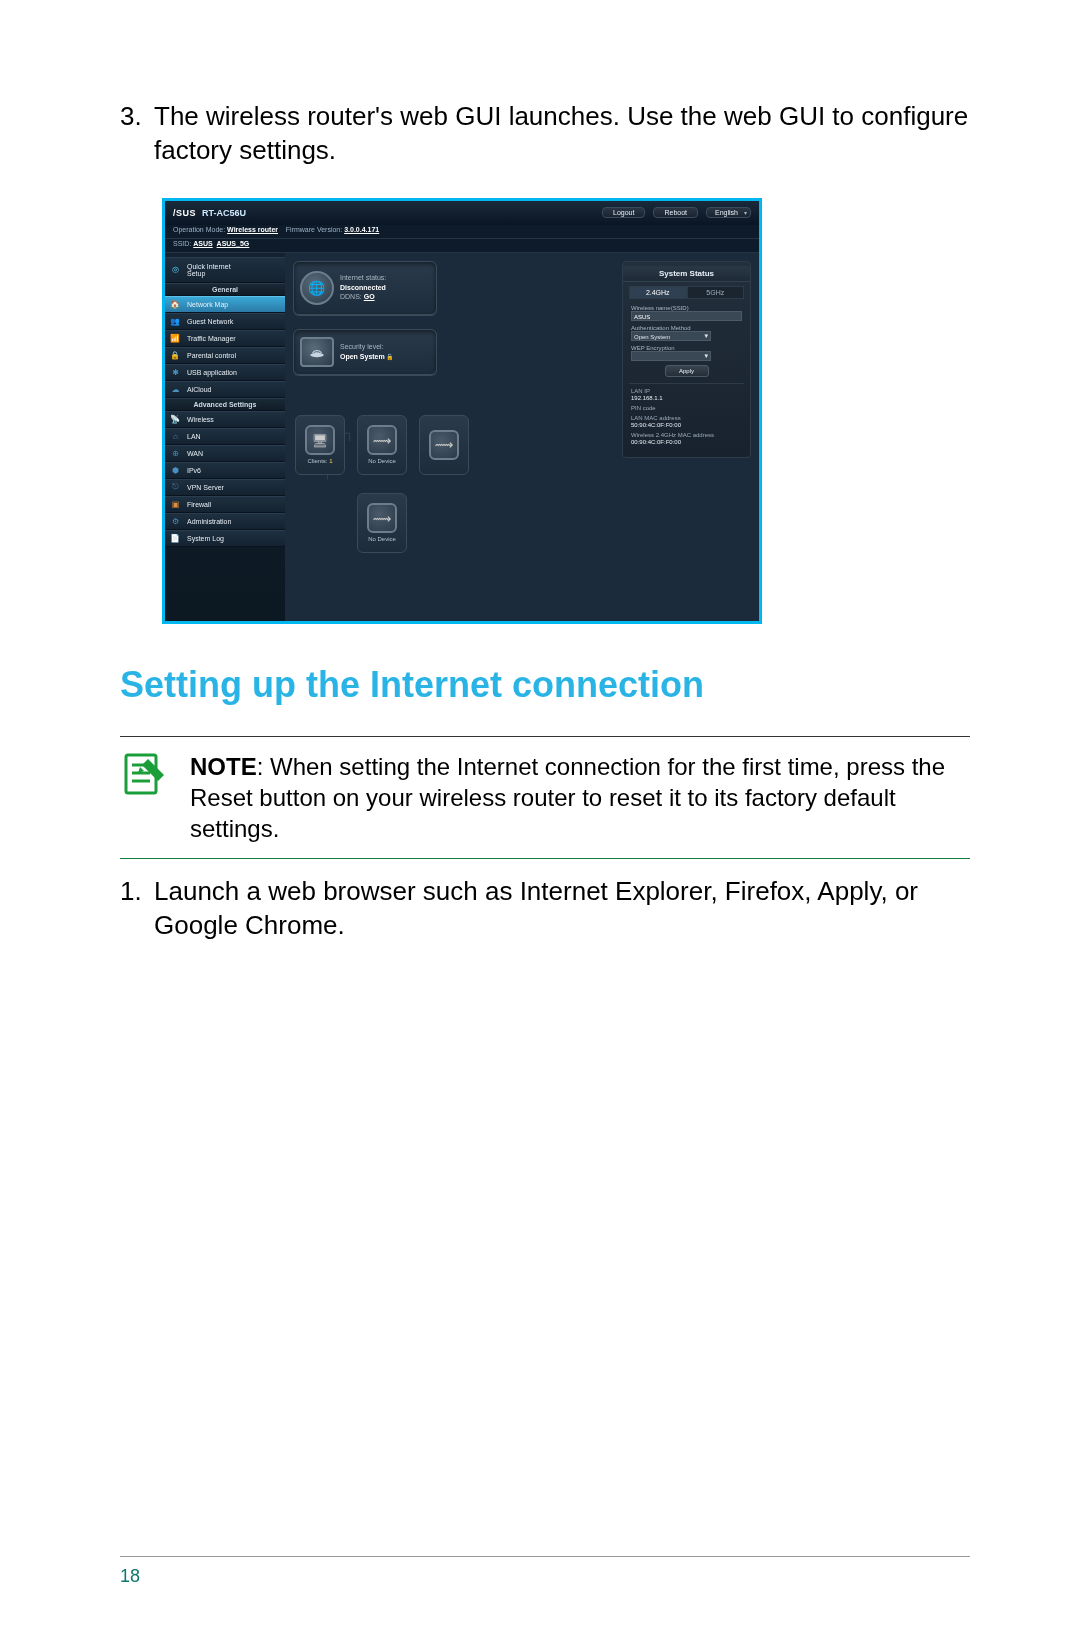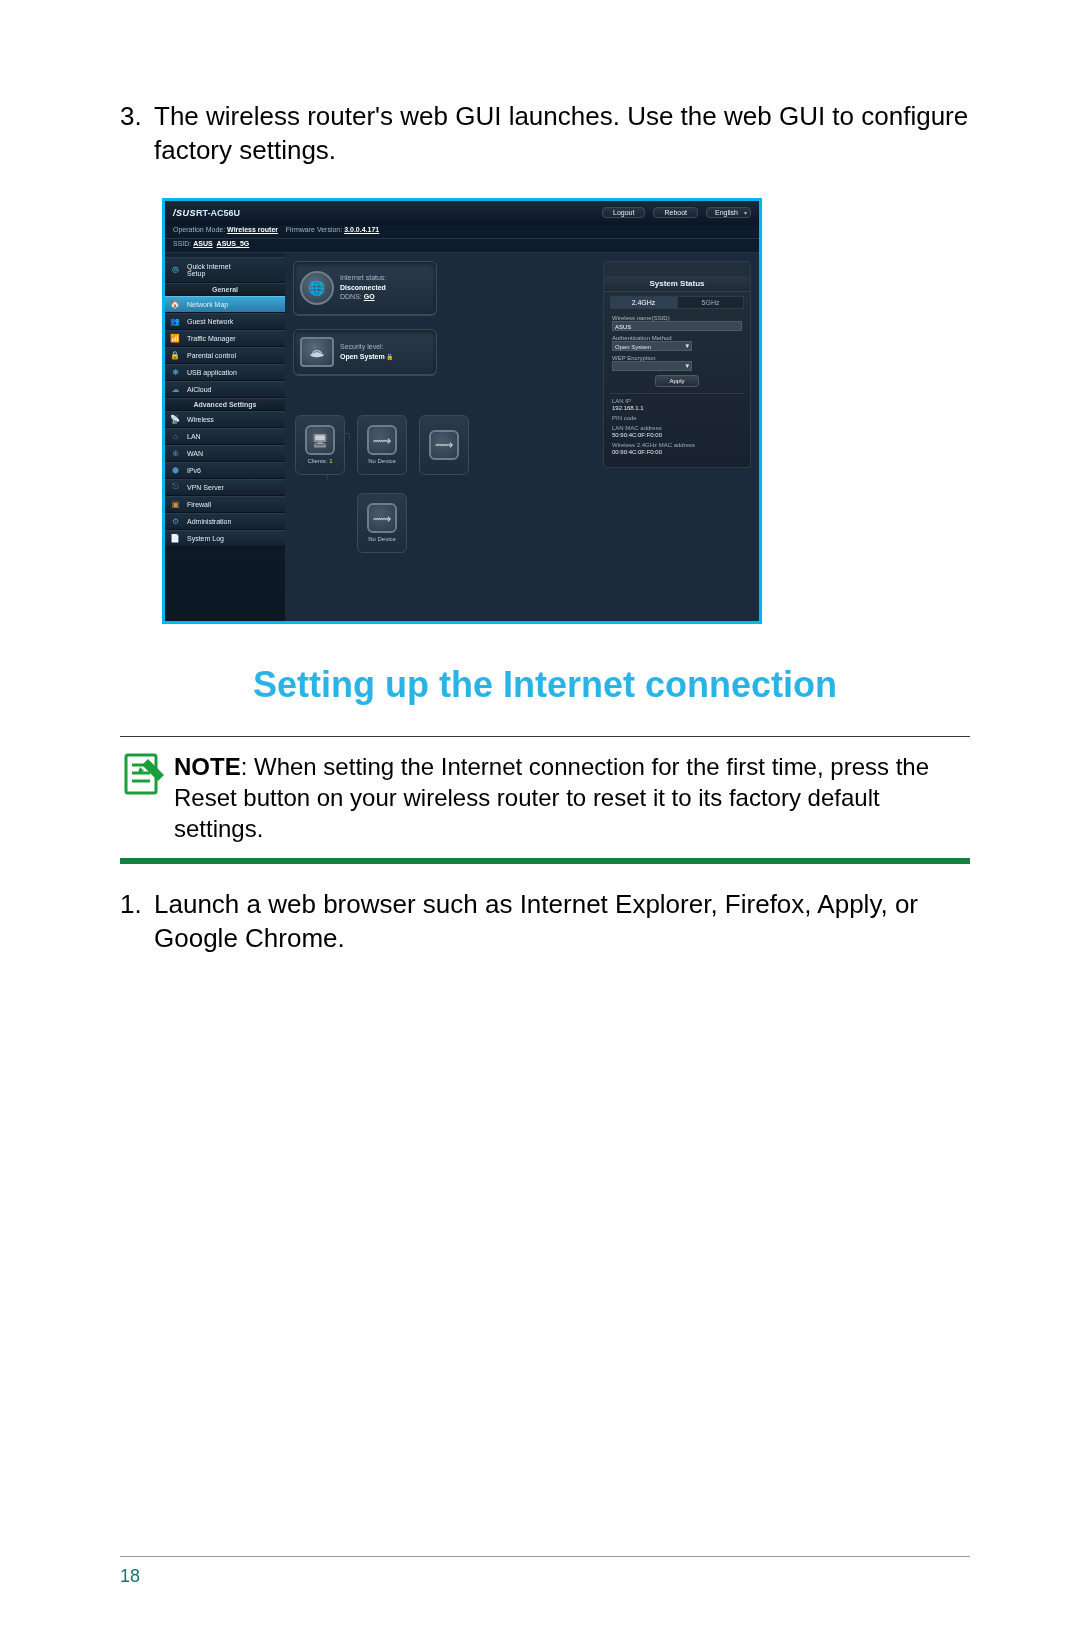--- a/index.html
+++ b/index.html
@@ -32,21 +32,21 @@
   }
   .topbar {
     background: linear-gradient(#1a2a3a,#0a1524);
     height: 24px;
     display: flex;
     align-items: center;
     padding: 0 8px;
     color: #fff;
     font-size: 8px;
   }
-  .logo { color:#fff; font-style: italic; font-weight:bold; font-size:9px; letter-spacing:0.5px; }
+  .logo { color:#fff; font-weight:bold; font-size:9px; letter-spacing:0.5px; margin-right:6px;}
   .model { color:#cfe9ff; font-size:9px; font-weight:600; }
   .btns { margin-left:auto; display:flex; gap:8px; align-items:center;}
   .pillbtn { background: linear-gradient(#2a3544,#1a2430); border:1px solid #394b5c; border-radius:4px; padding:1px 10px; font-size:7px; color:#e2eef8;}
   .langbtn { background: linear-gradient(#2a3544,#1a2430); border:1px solid #394b5c; border-radius:4px; padding:1px 12px 1px 8px; font-size:7px; color:#e2eef8; position:relative;}
   .langbtn:after{content:"\25BE"; position:absolute; right:3px; top:1px; font-size:6px; color:#9bb;}
   .infobar { background:#0d1b2a; height:14px; padding:1px 8px; font-size:7px; color:#9fb2c4; border-bottom:1px solid #263544;}
   .infobar .white{color:#fff; font-weight:600;}
   .infobar .ul{text-decoration:underline;}
 
   .gui-body { display:flex; background:#152534; min-height:368px;}
@@ -75,39 +75,39 @@
   .sec-card { width:144px; height:46px; margin-top:14px; display:flex; align-items:center; gap:6px;}
   .sec-ic{width:34px;height:30px;border-radius:4px;border:2px solid #6d7d8c;background:radial-gradient(circle at 40% 35%, #5a6b7a, #2a3a48);display:flex;align-items:center;justify-content:center;}
   .sec-ic svg{width:18px;height:14px;}
 
   .diagram { margin-top:10px; position:relative; height:160px;}
   .diag-lines{position:absolute; left:0; top:0; width:100%; height:100%; pointer-events:none;}
   .small-card{ position:absolute; width:50px; height:60px; background: linear-gradient(#2a3a4a,#1d2c3b); border:1px solid #3a4a5a; border-radius:6px; display:flex; flex-direction:column; align-items:center; justify-content:center; padding:4px;}
   .sq-ic{width:30px;height:30px;border-radius:6px;border:2px solid #6d7d8c;background:radial-gradient(circle at 40% 35%, #4a5a6a, #2a3a48);display:flex;align-items:center;justify-content:center;color:#ccc;font-size:13px;}
   .sc-lbl{font-size:6px;color:#b7c4d0;margin-top:3px;}
 
-  .status-panel { position:absolute; right:8px; top:8px; width:148px; background:linear-gradient(#232f3c,#18222e); border:1px solid #2e3c4a; border-radius:4px; padding:14px 0 8px 0;}
+  .status-panel { position:absolute; right:8px; top:8px; width:129px; background:linear-gradient(#232f3c,#18222e); border:1px solid #2e3c4a; border-radius:4px; padding:4px 0 8px 0;}
   .sp-title{ text-align:center; background:linear-gradient(#2a3846,#1e2a36); font-size:8px; color:#e8f0f8; font-weight:600; padding:3px 0; border-bottom:1px solid #334250; border-radius:4px 4px 0 0;}
   .tabrow{display:flex; margin:4px 6px 6px 6px; gap:0;}
   .tab{flex:1; text-align:center; font-size:7px; padding:2px 0; background:#1a2530; color:#9fb0c0; border:1px solid #2e3c4a;}
   .tab.act{background:#2e4052; color:#fff;}
   .field{padding:0 8px; margin-bottom:4px;}
   .field .flbl{font-size:6px; color:#aab6c2;}
   .field .inp{background:#3a4754; border:1px solid #4c5a68; height:10px; width:100%; font-size:6px; color:#fff; padding:0 2px; line-height:10px;}
   .field .sel{background:#3a4754; border:1px solid #4c5a68; height:10px; width:80px; font-size:6px; color:#dde6ee; padding:0 2px; position:relative; line-height:10px;}
   .field .sel:after{content:"\25BE"; position:absolute; right:2px; top:-1px; font-size:7px;}
   .applybtn{ background:linear-gradient(#3a4450,#242e38); border:1px solid #4c5a68; border-radius:3px; font-size:6px; color:#eef4fa; padding:2px 10px; margin:4px auto 6px auto; display:block; width:44px; text-align:center;}
   .divider{border-top:1px solid #2e3c4a; margin:4px 6px;}
   .ro{font-size:6px; color:#c2ccd6; padding:0 8px; margin-bottom:4px;}
   .ro .rolbl{color:#9aaab8; display:block;}
   .ro .roval{color:#e6edf4; display:block; margin-top:1px;}
 
   
-  .h1 { color:#29b4e5; font-size:36px; font-weight:700; margin:30px 0 30px 0;text-align:center; }
-  .note-sec { border-top:1px solid #333; border-bottom:6px solid #15803d; padding:14px 0; display:flex; gap:4px; align-items:flex-start; margin-bottom:24px;}
+  .h1 { color:#29b4e5; font-size:36px; font-weight:700; margin:30px 0 30px 0; }
+  .note-sec { border-top:1px solid #333; border-bottom:1px solid #15803d; padding:14px 0; display:flex; gap:20px; align-items:flex-start; margin-bottom:16px;}
   .note-ic { width:50px; flex-shrink:0; }
   .note-ic svg{width:48px;height:48px;}
   .note-text{ font-size:24px; line-height:1.3; }
   .note-text b{font-weight:700;}
   .h2{ color:#29b4e5; font-size:28px; font-weight:700; margin-bottom:16px;}
   .para{ font-size:26px; line-height:1.3; margin-bottom:28px;}
   .h3{ font-size:26px; font-weight:700; margin-bottom:8px;}
   .step-list{ font-size:26px; line-height:1.3; }
   .step-list .li{display:flex;}
   .step-list .ln{width:34px; flex-shrink:0;}

